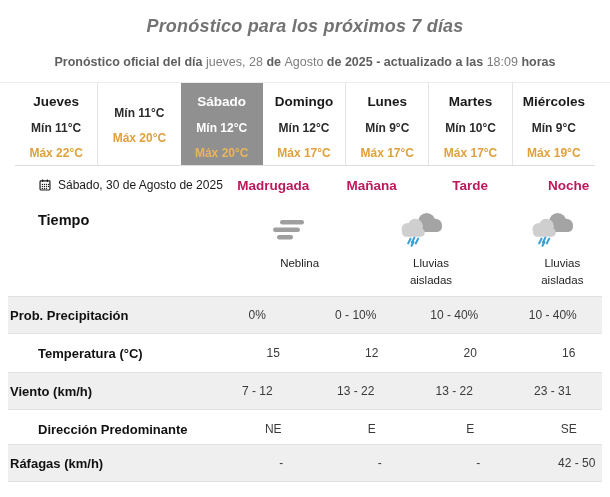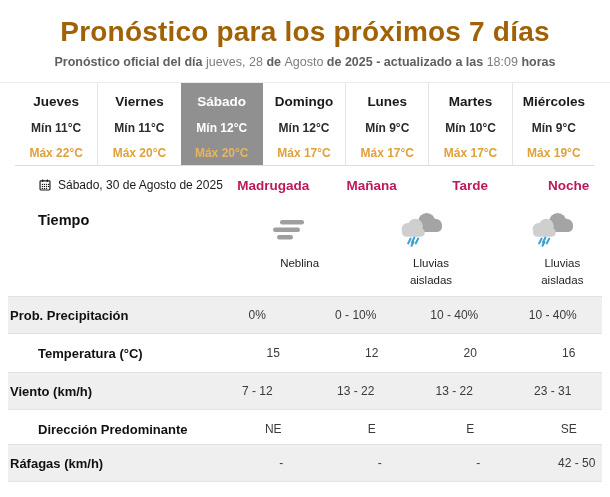--- a/index.html
+++ b/index.html
@@ -2,21 +2,21 @@
 <html><head>
 <meta charset="utf-8">
 <style>
   * { margin:0; padding:0; box-sizing:border-box; }
   html,body { background:#fff; }
   body { font-family:"Liberation Sans", sans-serif; }
   #app { position:relative; width:610px; height:497px; background:#fff; overflow:hidden; }
 
   
   .title { position:absolute; top:16px; left:0; width:610px; text-align:center;
-           font-size:28px; font-weight:700; color:#a16207; letter-spacing:.2px; }
+           font-size:18px; font-weight:700; color:#737373; letter-spacing:.2px;font-style:italic; }
   .subtitle { position:absolute; top:55px; left:0; width:610px; text-align:center;
               font-size:12.5px; color:#7d7d7d; }
   .subtitle .b { font-weight:700; color:#5f5f5f; }
 
   
   .day-strip { position:absolute; top:82px; left:0; width:610px; height:84px;
                padding:0 15px; display:flex; border-top:1px solid #ececec; }
   .day-strip-inner { display:flex; width:100%; border-bottom:1px solid #ddd; }
   .day-card { flex:1 1 0; text-align:center; padding-top:11px; cursor:pointer;
               border-left:1px solid #e4e4e4; }
@@ -65,21 +65,20 @@
   <div class="subtitle"><span class="b">Pronóstico oficial del día </span><span>jueves, 28 </span><span class="b">de </span><span>Agosto </span><span class="b">de 2025 </span><span class="b">- actualizado a las </span><span>18:09 </span><span class="b">horas</span></div>
 
   <div class="day-strip">
     <div class="day-strip-inner">
       <div class="day-card">
         <div class="day-name">Jueves</div>
         <div class="day-min">Mín 11°C</div>
         <div class="day-max">Máx 22°C</div>
       </div>
       <div class="day-card">
-        <div class="day-name">Viernes</div>
         <div class="day-min">Mín 11°C</div>
         <div class="day-max">Máx 20°C</div>
       </div>
       <div class="day-card selected">
         <div class="day-name">Sábado</div>
         <div class="day-min">Mín 12°C</div>
         <div class="day-max">Máx 20°C</div>
       </div>
       <div class="day-card">
         <div class="day-name">Domingo</div>

